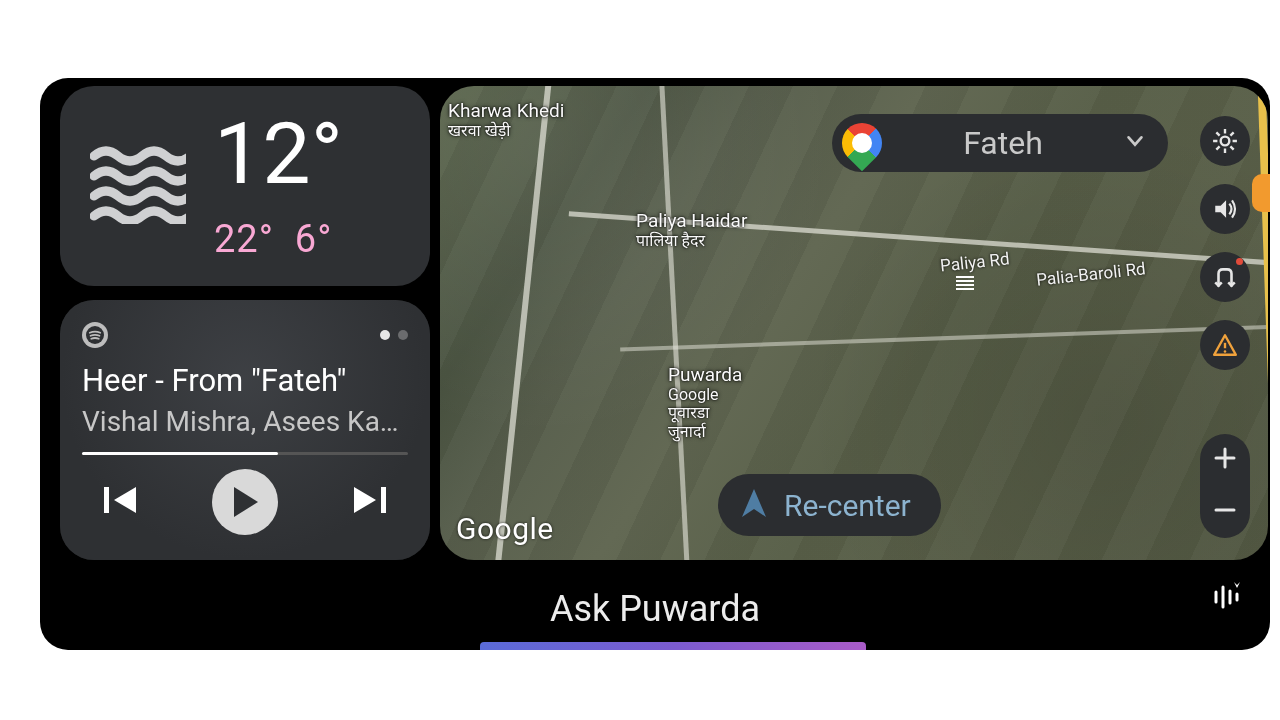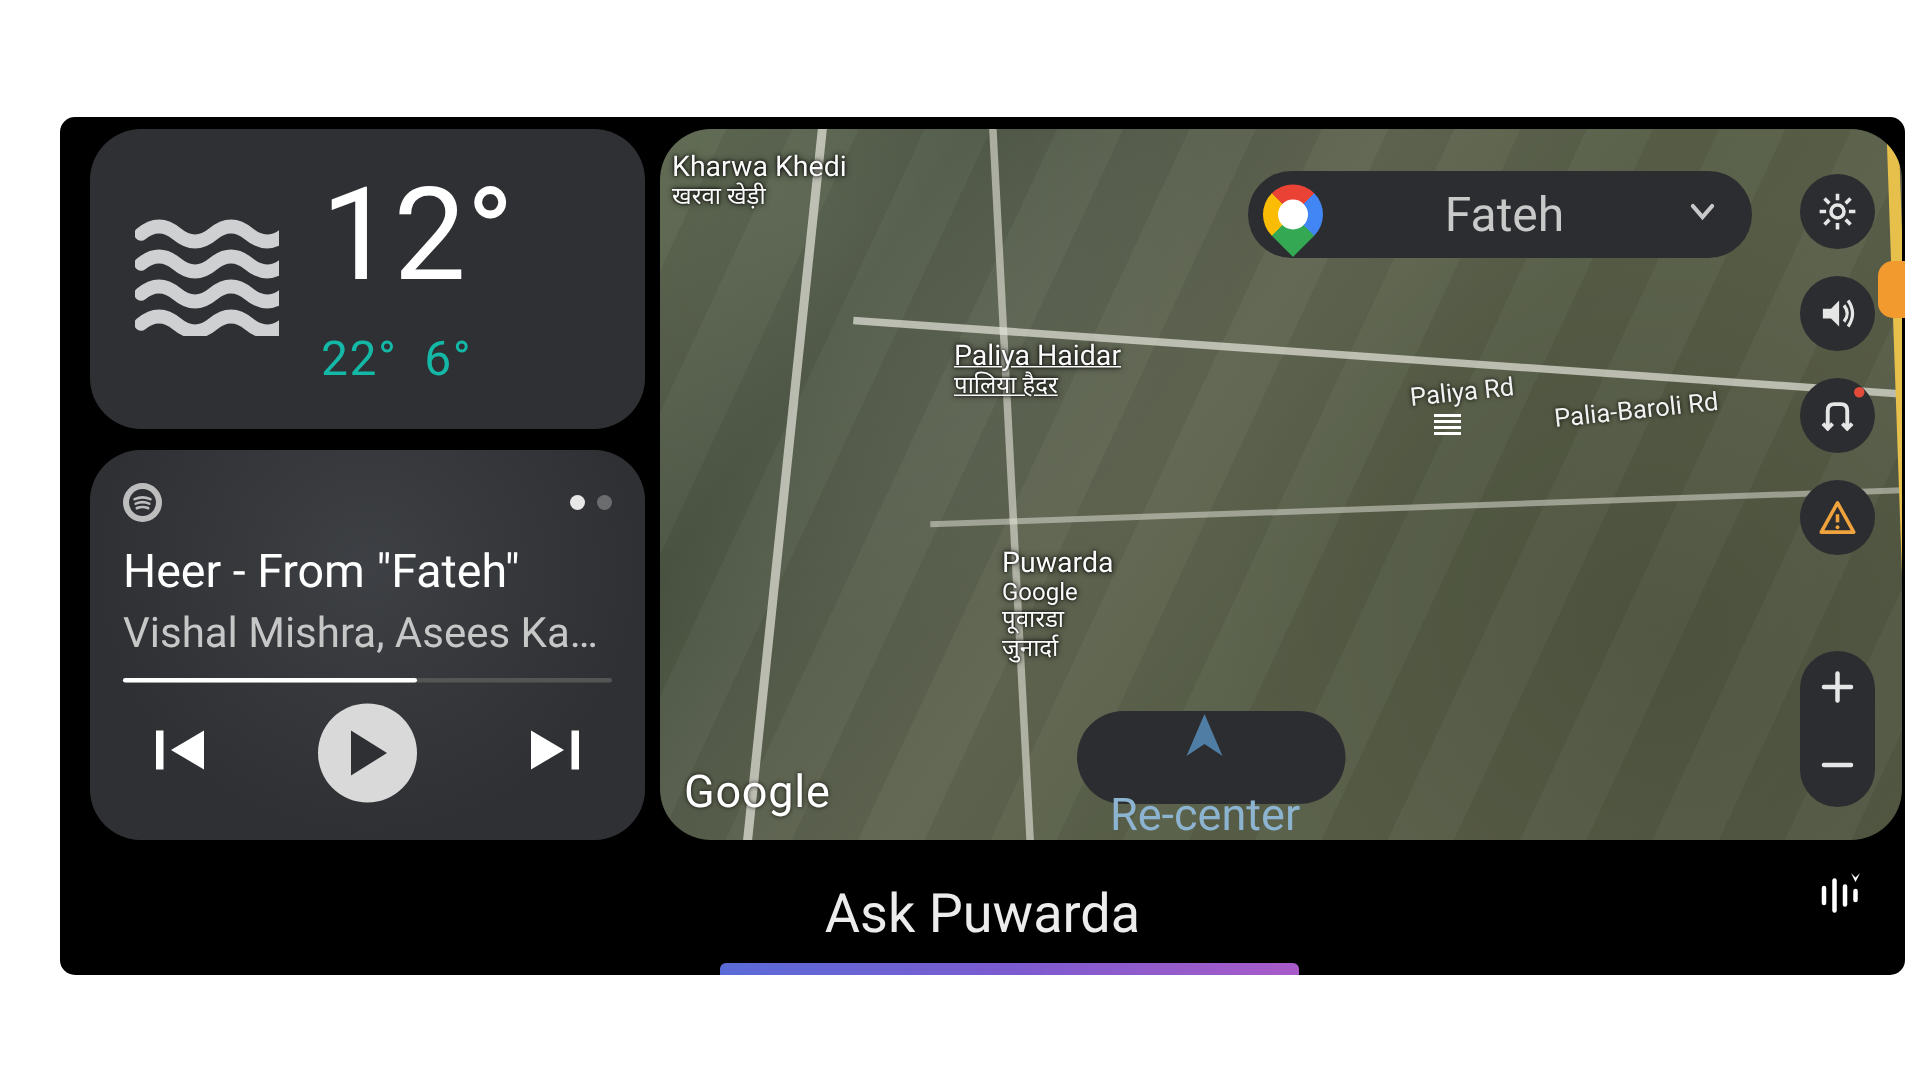--- a/index.html
+++ b/index.html
@@ -1,29 +1,29 @@
 <!DOCTYPE html>
 <html><head>
 <meta charset="utf-8">
 <style>
   * { margin: 0; padding: 0; box-sizing: border-box; font-family: "Roboto", "Segoe UI", Arial, sans-serif; }
   body { width: 1280px; height: 720px; background: #fff; overflow: hidden; }
   .device {
     position: absolute; left: 40px; top: 78px; width: 1230px; height: 572px;
-    background: #000; border-radius: 10px; overflow: hidden;
+    background: #000; border-radius: 28px; overflow: hidden;
   }
   
   .weather-card {
     position: absolute; left: 20px; top: 8px; width: 370px; height: 200px;
     background: #2e3033; border-radius: 34px;
     display: flex; align-items: center; gap: 28px; padding: 0 30px;
   }
   .weather-icon { color: #cfd0d2; }
   .weather-temps .cur { color: #fff; font-size: 86px; font-weight: 400; line-height: 1; }
-  .weather-temps .range { color: #14b8a6; font-size: 32px; margin-top: 20px; letter-spacing: 1px; }
+  .weather-temps .range { color: #f9a8d4; font-size: 38px; margin-top: 20px; letter-spacing: 1px; }
   .music-card {
     position: absolute; left: 20px; top: 222px; width: 370px; height: 260px;
     background: #2e3033; border-radius: 34px; padding: 22px 22px 16px 22px;
     color: #e7e7e7; overflow: hidden;
   }
   .album-bg {
     position: absolute; inset: 0;
     background: radial-gradient(ellipse at 50% 30%, #4a4d52 0%, #2e3033 70%);
     opacity: 0.55;
   }
@@ -78,21 +78,21 @@
   .maps-pin::after { content: ""; position: absolute; inset: 10px; background: #fff; border-radius: 50%; }
   .search-text { color: #c9c9c9; font-size: 32px; flex: 1; text-align: center; }
   .chev { color: #c9c9c9; }
   .map-btn-col { position: absolute; right: 18px; top: 30px; display: flex; flex-direction: column; gap: 18px; }
   .rnd-btn { width: 50px; height: 50px; border-radius: 50%; background: #2b2d30; display: flex; align-items: center; justify-content: center; color: #e6e6e6; }
   .zoom-col { position: absolute; right: 18px; bottom: 22px; width: 50px; background: #2b2d30; border-radius: 30px; display: flex; flex-direction: column; align-items: center; padding: 12px 0; gap: 24px; }
   .zoom-btn { color: #e6e6e6; font-size: 28px; line-height: 1; }
   .recenter {
     position: absolute; left: 278px; bottom: 24px; height: 62px;
     background: #2b2d30; border-radius: 40px; display: flex; align-items: center;
-    padding: 0 30px 0 22px; gap: 16px; flex-direction: column;
+    padding: 0 30px 0 22px; gap: 16px;
   }
   .recenter .cursor { color: #7aa7c7; }
   .recenter .txt { color: #8cb3cf; font-size: 30px; }
   .orange-tab { position: absolute; right: -4px; top: 96px; width: 22px; height: 38px; background: #f29a2e; border-radius: 10px 0 0 10px; }
   .roadsgn { position:absolute; width:18px; height:14px; background:repeating-linear-gradient(#fff 0 2px, transparent 2px 4px); }
   
   .ask-bar { position: absolute; left: 0; right: 0; bottom: 0; height: 82px; display: flex; align-items: center; justify-content: center; }
   .ask-text { color: #ececec; font-size: 36px; }
   .voice-icon { position: absolute; right: 28px; bottom: 32px; color: #fff; }
   .grad-strip { position: absolute; left: 440px; bottom: 0; width: 386px; height: 8px;
@@ -174,21 +174,21 @@
   <div class="map-panel">
     <div class="road-v"></div>
     <div class="road-v2"></div>
     <div class="road-h"></div>
     <div class="road-h2"></div>
     <div class="hwy"></div>
     <div class="roadsgn" style="left:516px; top:190px;"></div>
 
     <div id="places">
         <div class="place" style="left: 8px; top: 14px;">Kharwa Khedi<span class="sub">खरवा खेड़ी</span></div>
-        <div class="place" style="left: 196px; top: 140px; text-decoration: underline;">Paliya Haidar<span class="sub">पालिया हैदर</span></div>
+        <div class="place" style="left: 196px; top: 124px;">Paliya Haidar<span class="sub">पालिया हैदर</span></div>
         <div class="place" style="left: 228px; top: 278px;">Puwarda<span class="sub">Google</span><span class="sub">पूवारडा</span><span class="sub">जुनार्दा</span></div>
       </div>
     <div id="roadlabels">
         <div class="roadlbl" style="left: 500px; top: 166px;">Paliya Rd</div>
         <div class="roadlbl" style="left: 596px; top: 178px;">Palia-Baroli Rd</div>
       </div>
 
     <div class="google-logo">
       <span>Google</span>
     </div>

